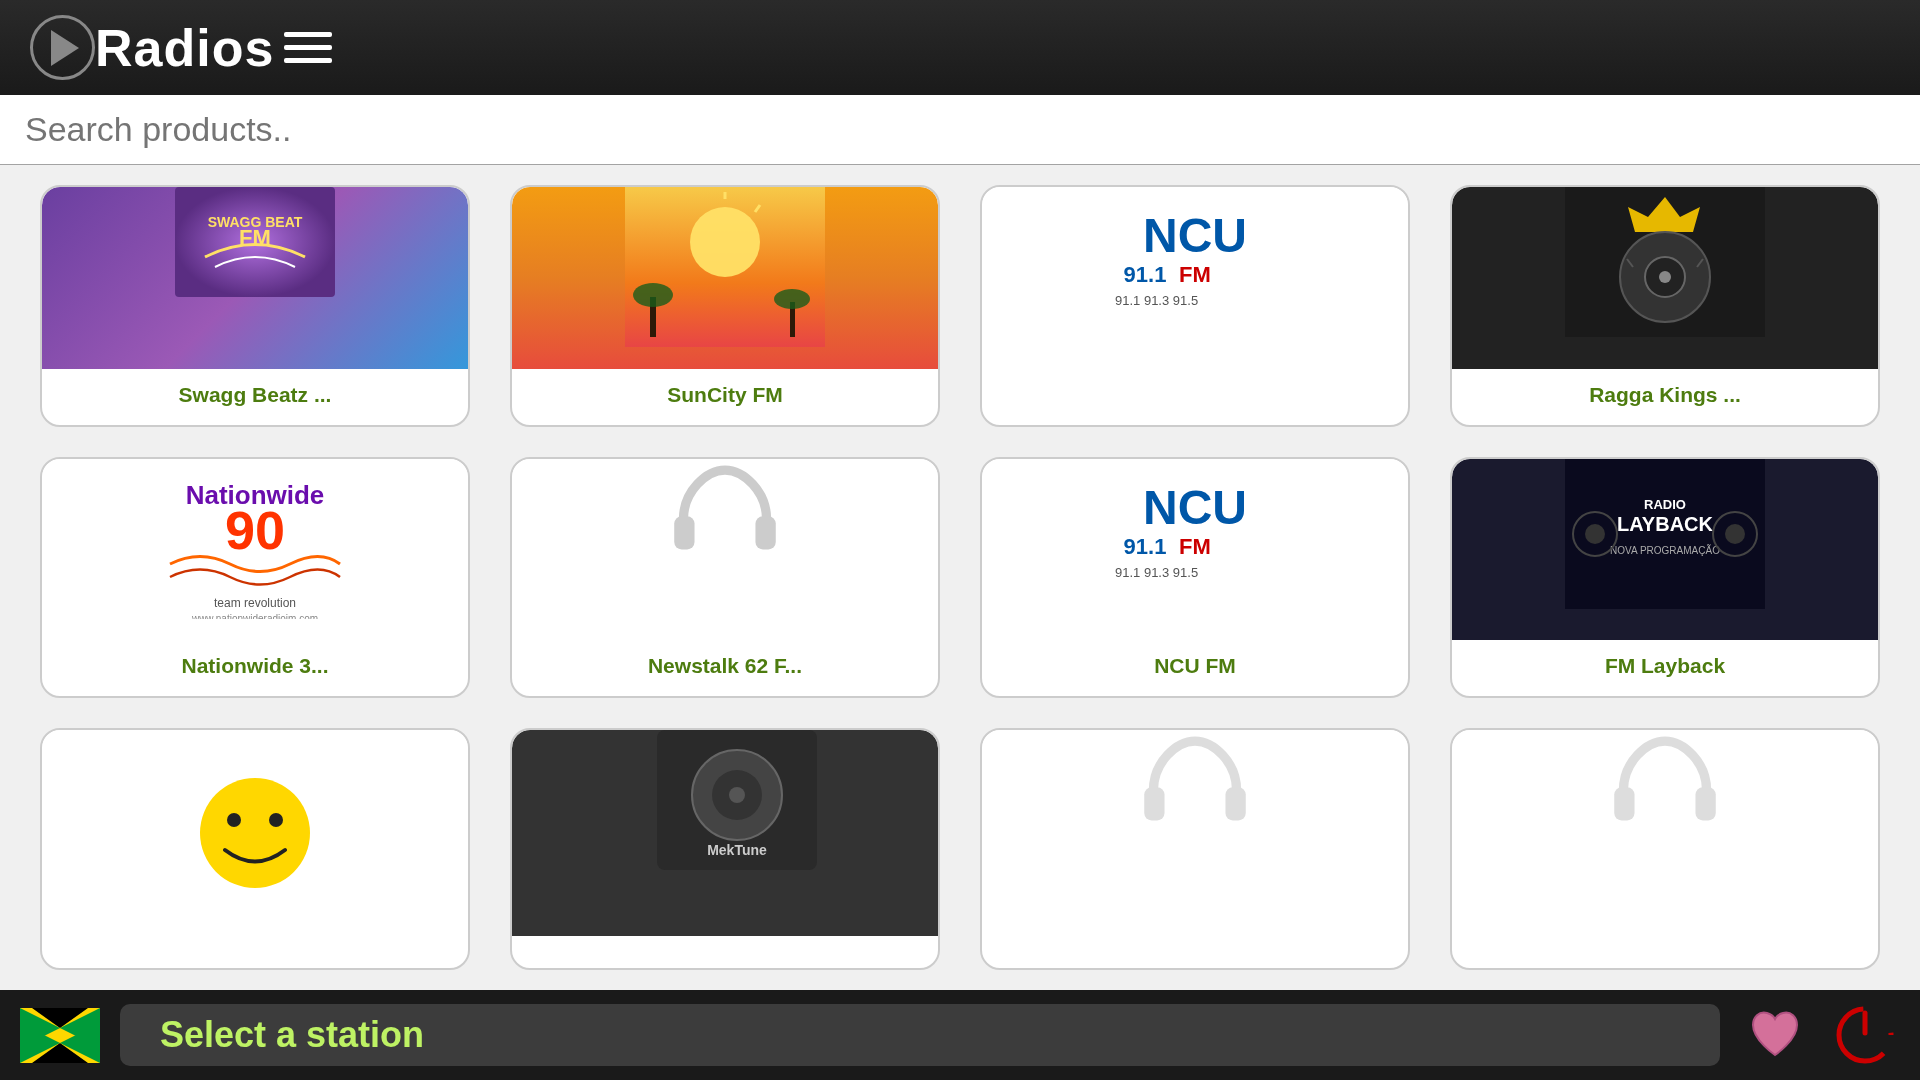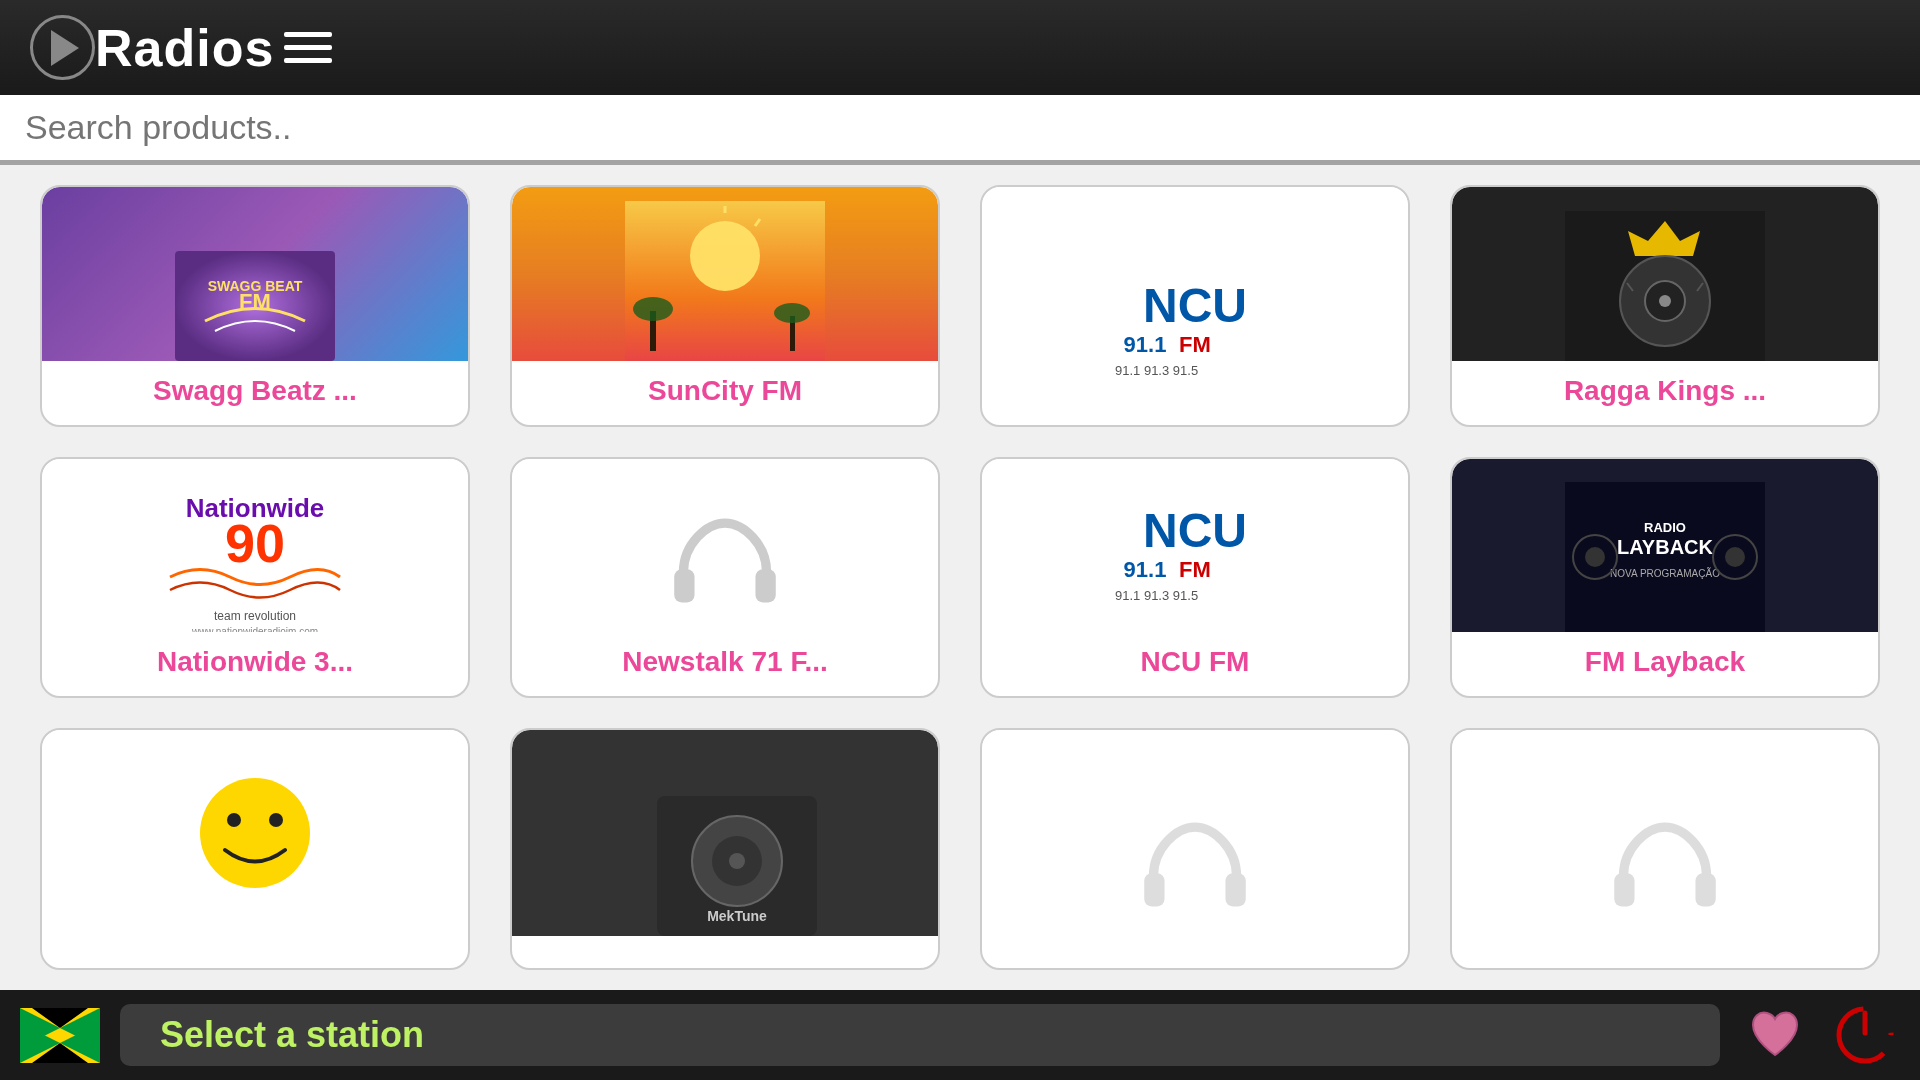--- a/index.html
+++ b/index.html
@@ -60,21 +60,21 @@
       height: 5px;
       background: white;
       border-radius: 2px;
     }
 
     
     #search-bar {
       width: 100%;
       height: 70px;
       background: white;
-      border-bottom: 5px solid #a3a3a3;
+      border-bottom: 1px solid #a3a3a3;
       display: flex;
       align-items: center;
       padding: 0 25px;
     }
     #search-input {
       width: 100%;
       border: none;
       outline: none;
       font-size: 34px;
       color: #999;
@@ -98,30 +98,30 @@
       display: flex;
       flex-direction: column;
       align-items: center;
       cursor: pointer;
       overflow: hidden;
     }
     .station-thumb {
       width: 100%;
       height: 220px;
       display: flex;
-      align-items: flex-end;
+      align-items: flex-start;
       justify-content: center;
       background: white;
       border-radius: 18px 18px 0 0;
       overflow: hidden;
     }
     .station-label {
-      font-size: 28px;
+      font-size: 21px;
       font-weight: bold;
-      color: #ec4899;
+      color: #4d7c0f;
       padding: 14px 10px 18px;
       text-align: center;
     }
 
     
     
     .headphone-icon {
       width: 120px;
       height: 120px;
       color: #ccc;
@@ -324,21 +324,21 @@
   </div>
 
   <div class="station-card">
     <div class="station-thumb" style="background:white;">
       <svg width="130" height="130" viewBox="0 0 130 130" class="headphone-icon">
         <path d="M20 65 C20 35 45 12 65 12 C85 12 110 35 110 65" stroke="#ccc" stroke-width="10" fill="none" stroke-linecap="round"></path>
         <rect x="10" y="62" width="22" height="36" rx="8" fill="#ccc"></rect>
         <rect x="98" y="62" width="22" height="36" rx="8" fill="#ccc"></rect>
       </svg>
     </div>
-    <span class="station-label">Newstalk 71 F...</span>
+    <span class="station-label">Newstalk 62 F...</span>
   </div>
 
   <div class="station-card">
     <div class="station-thumb ncu2-bg">
       <svg width="220" height="150" viewBox="0 0 220 150">
         <rect width="220" height="150" fill="white"></rect>
         <text x="110" y="65" text-anchor="middle" fill="#0057a8" font-size="48" font-weight="900" font-family="Arial">NCU</text>
         <text x="60" y="95" text-anchor="middle" fill="#0057a8" font-size="22" font-weight="bold" font-family="Arial">91.1</text>
         <text x="110" y="95" text-anchor="middle" fill="#c00" font-size="22" font-weight="bold" font-family="Arial">FM</text>
         <text x="30" y="118" text-anchor="start" fill="#555" font-size="13" font-family="Arial">91.1  91.3  91.5</text>

